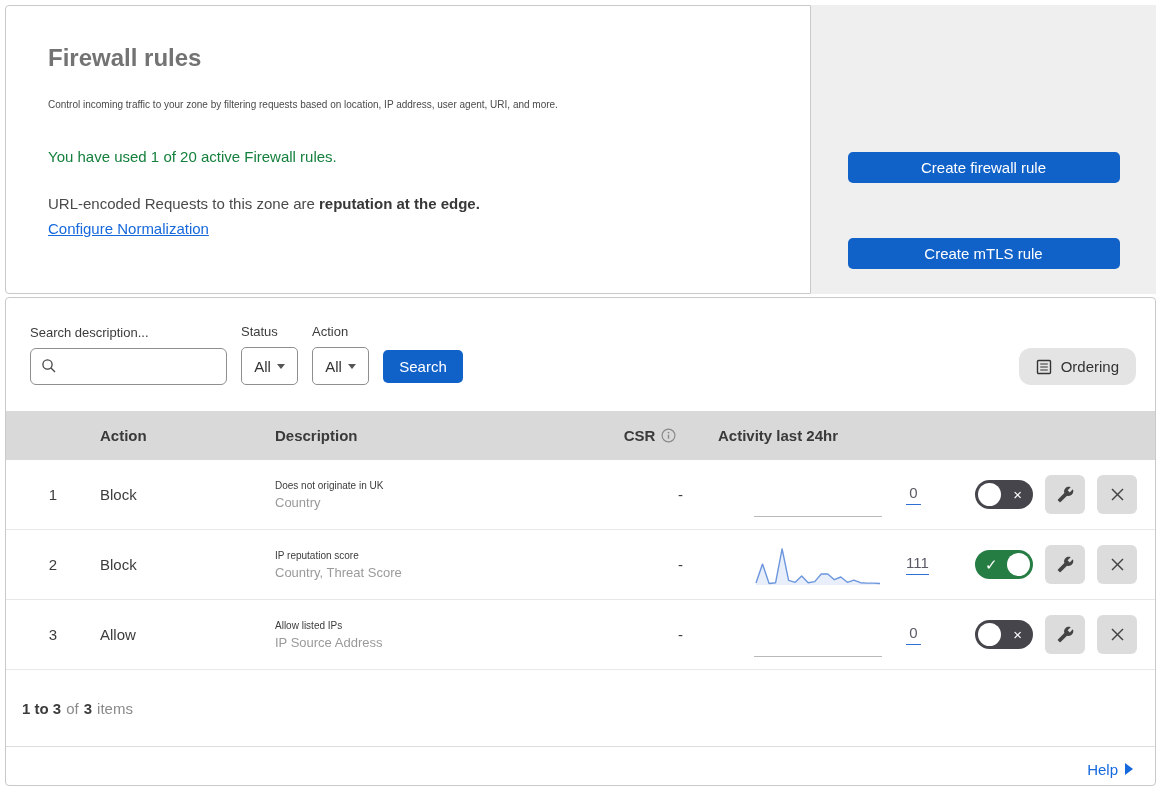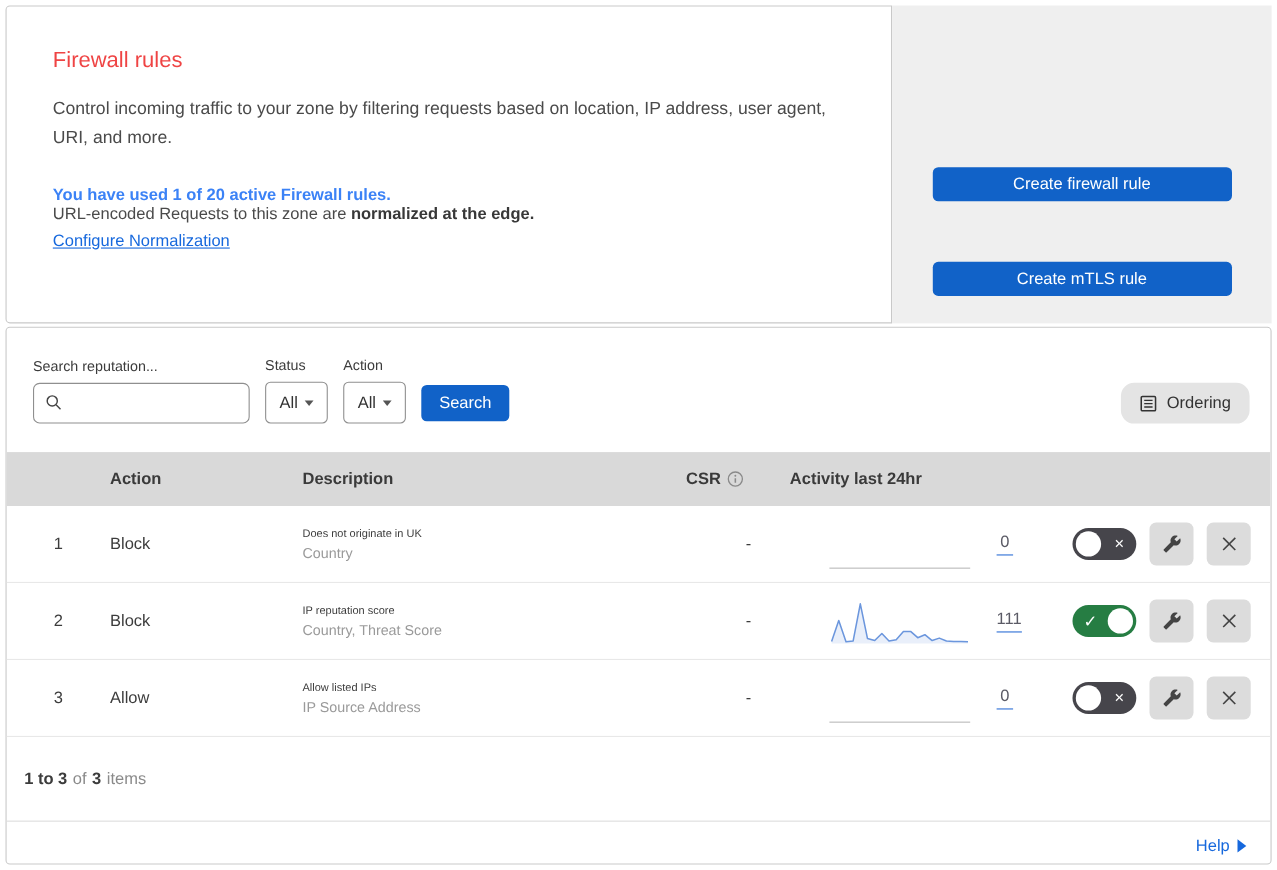--- a/index.html
+++ b/index.html
@@ -6,23 +6,23 @@
   html, body { width: 1161px; height: 791px; background: #fff; }
   body { font-family: "Liberation Sans", sans-serif; color: #3c3c3c; }
   .page { padding: 5px; width: 1161px; height: 791px; }
 
   
   .top-row { display: flex; height: 289px; }
   .intro-card {
     flex: 0 0 806px; background: #fff; border: 1px solid #c9c9c9;
     border-radius: 4px 0 0 4px; padding: 38px 42px;
   }
-  .intro-title { font-size: 20px; font-weight: 400; color: #ef4444; margin-bottom: 20px; }
-  .intro-desc { font-size: 16px; color: #4a4a4a; line-height: 26px; max-width: 720px; margin-bottom: 30px; }
-  .intro-usage { font-size: 15px; font-weight: 700; color: #3b82f6; }
+  .intro-title { font-size: 24px; font-weight: 700; color: #737373; margin-bottom: 20px; }
+  .intro-desc { font-size: 10px; color: #4a4a4a; line-height: 26px; max-width: 720px; margin-bottom: 30px; }
+  .intro-usage { font-size: 15px; font-weight: 400; color: #15803d; margin-bottom: 30px; }
   .intro-norm { font-size: 15px; color: #4a4a4a; margin-bottom: 8px; }
   .intro-norm strong { color: #383838; }
   .text-link { color: #1668dd; font-size: 15px; text-decoration: underline; cursor: pointer; }
 
   .actions-panel {
     flex: 1; background: #efefef; display: flex; flex-direction: column;
     align-items: center; padding-top: 107px; gap: 15px;
   }
   .btn-primary {
     background: #1162c8; color: #fff; border: none; border-radius: 5px;
@@ -116,35 +116,35 @@
 </head>
 <body>
 
 <div class="page">
 
   <div class="top-row">
     <section class="intro-card">
       <h1 class="intro-title">Firewall rules</h1>
       <p class="intro-desc">Control incoming traffic to your zone by filtering requests based on location, IP address, user agent, URI, and more.</p>
       <p class="intro-usage">You have used 1 of 20 active Firewall rules.</p>
-      <p class="intro-norm"><span>URL-encoded Requests to this zone are </span><strong>normalized at the edge.</strong></p>
+      <p class="intro-norm"><span>URL-encoded Requests to this zone are </span><strong>reputation at the edge.</strong></p>
       <a class="text-link">Configure Normalization</a>
     </section>
 
     <aside class="actions-panel">
       <button class="btn-primary panel-btn">Create firewall rule</button>
       <button class="btn-primary panel-btn">Create mTLS rule</button>
     </aside>
   </div>
 
   <section class="main-card">
 
     <div class="filter-bar">
       <div class="field">
-        <label class="field-label">Search reputation...</label>
+        <label class="field-label">Search description...</label>
         <div class="search-wrap">
           <svg width="16" height="16" viewBox="0 0 16 16">
             <circle cx="6.5" cy="6.5" r="4.6" fill="none" stroke="#444" stroke-width="1.3"></circle>
             <line x1="10" y1="10" x2="14" y2="14" stroke="#444" stroke-width="1.3"></line>
           </svg>
           <input class="search-input" type="text" value="" style="">
         </div>
       </div>
       <div class="field">
         <label class="field-label">Status</label>

